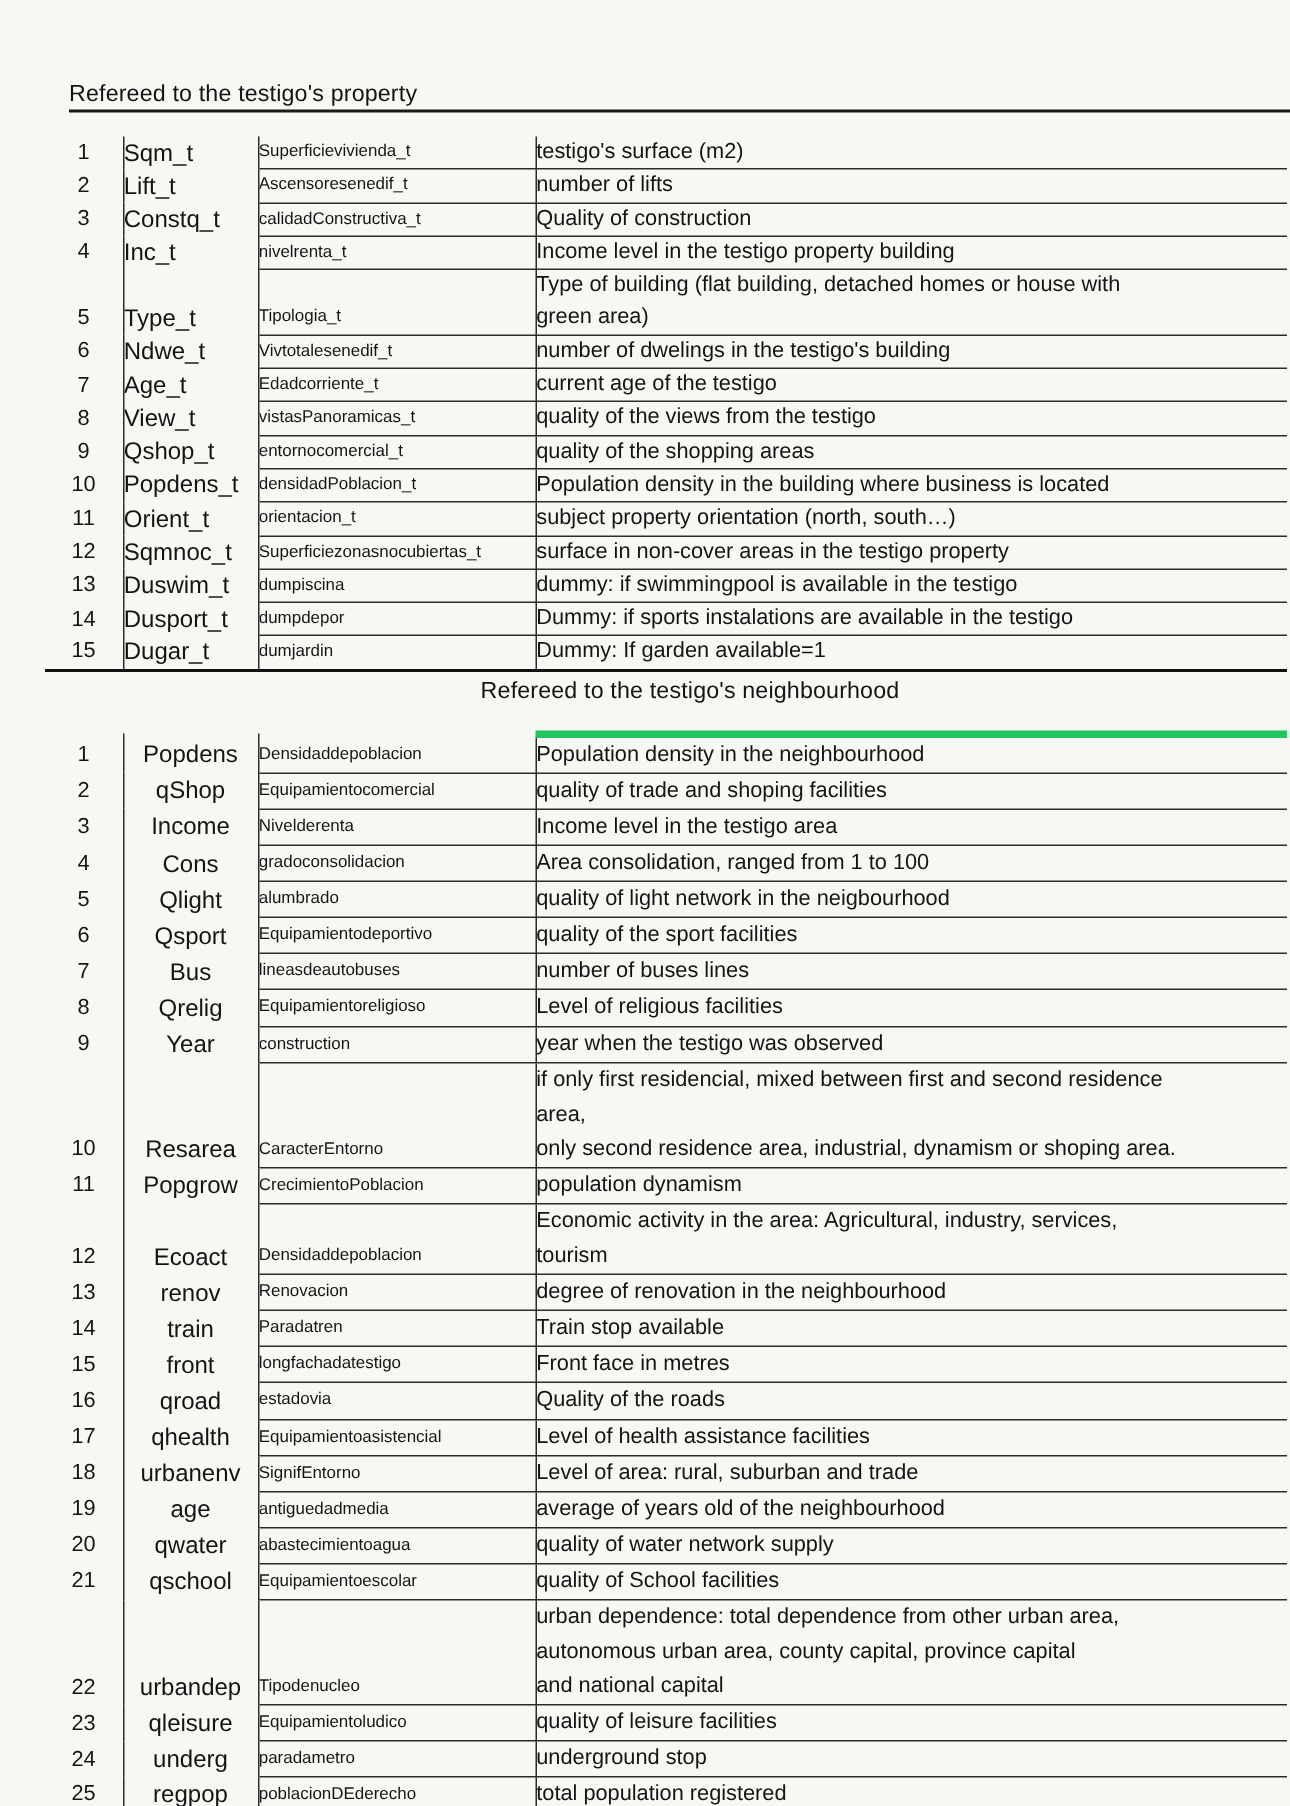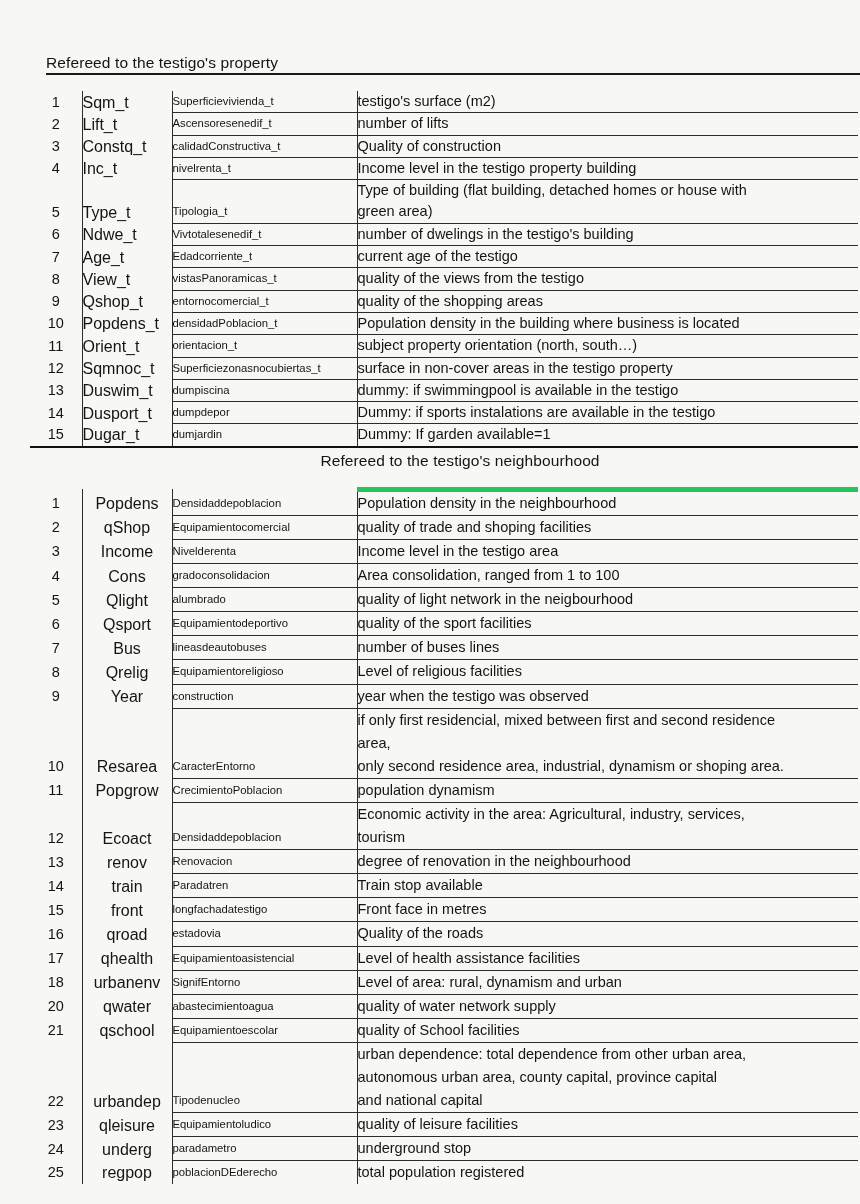--- a/index.html
+++ b/index.html
@@ -563,21 +563,35 @@
             <td class="num">
               <div class="line">18</div>
             </td>
             <td class="sname">
               <div class="line">urbanenv</div>
             </td>
             <td class="vname">
               <div class="line">SignifEntorno</div>
             </td>
             <td class="desc">
-              <div class="line">Level of area: rural, dynamism and urban</div>
+              <div class="line">Level of area: rural, suburban and trade</div>
+            </td>
+          </tr>
+          <tr>
+            <td class="num">
+              <div class="line">19</div>
+            </td>
+            <td class="sname">
+              <div class="line">age</div>
+            </td>
+            <td class="vname">
+              <div class="line">antiguedadmedia</div>
+            </td>
+            <td class="desc">
+              <div class="line">average of years old of the neighbourhood</div>
             </td>
           </tr>
           <tr>
             <td class="num">
               <div class="line">20</div>
             </td>
             <td class="sname">
               <div class="line">qwater</div>
             </td>
             <td class="vname">

